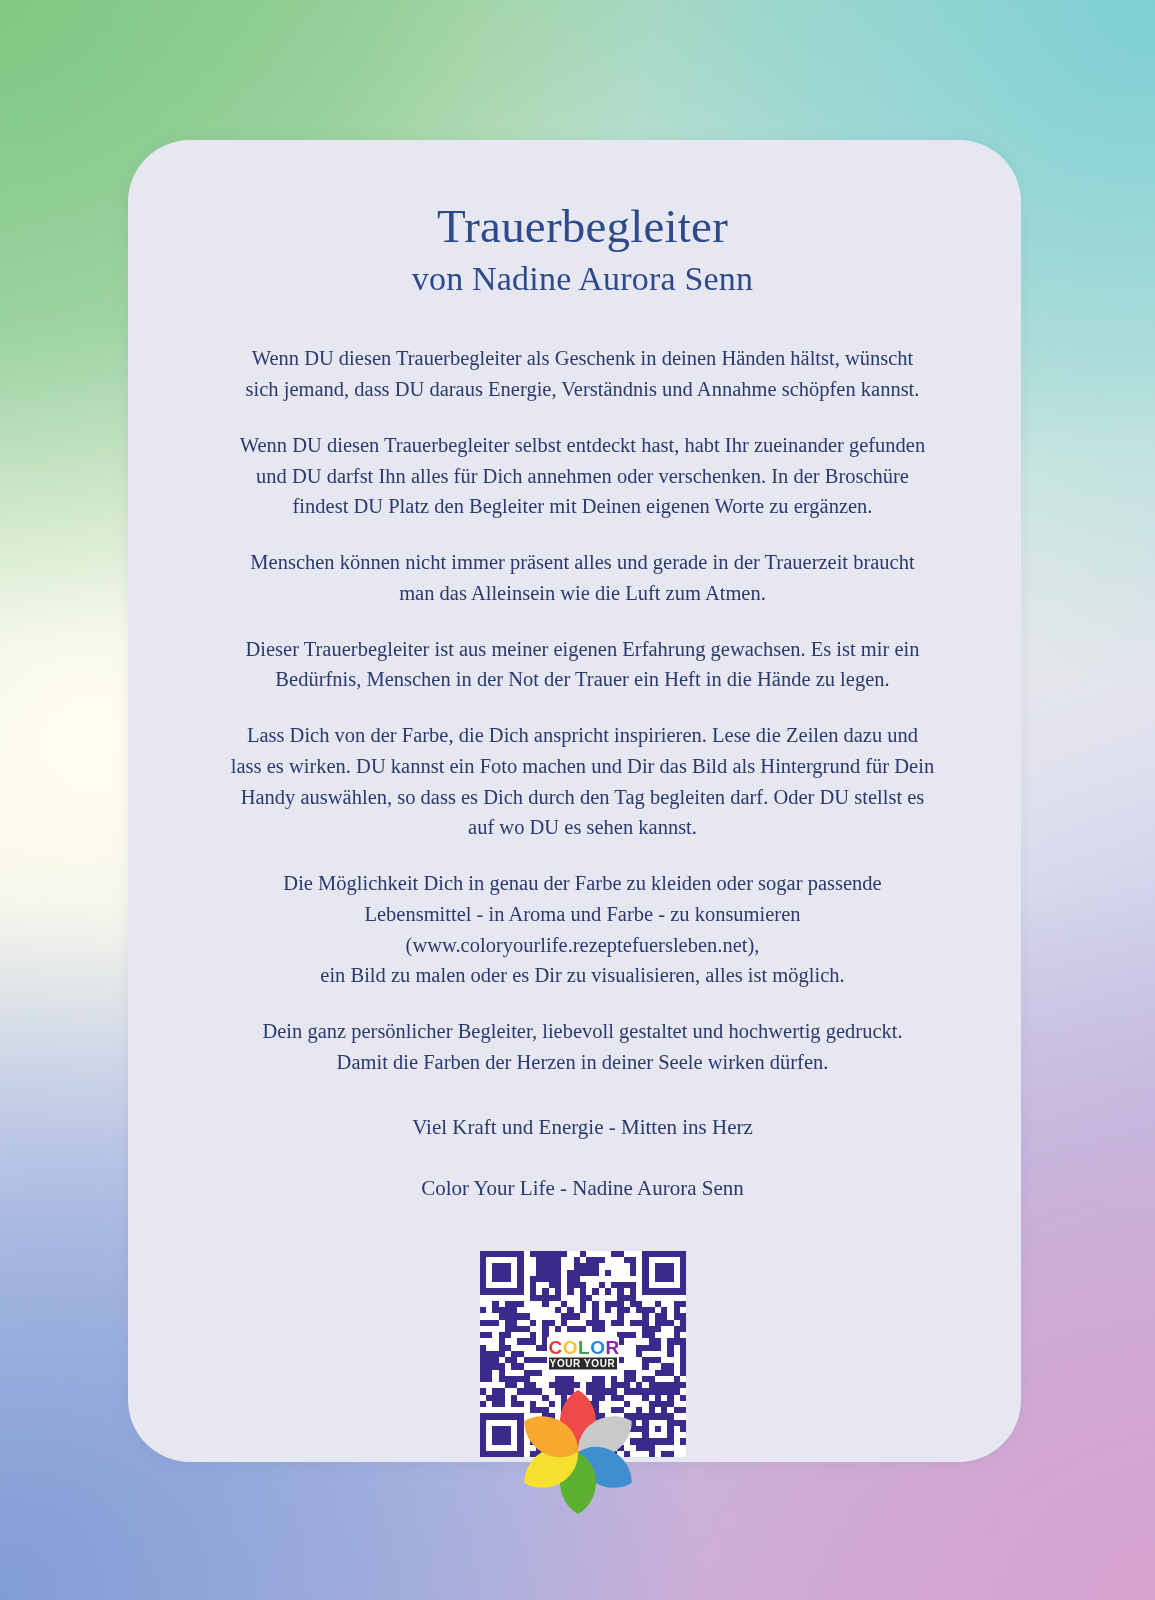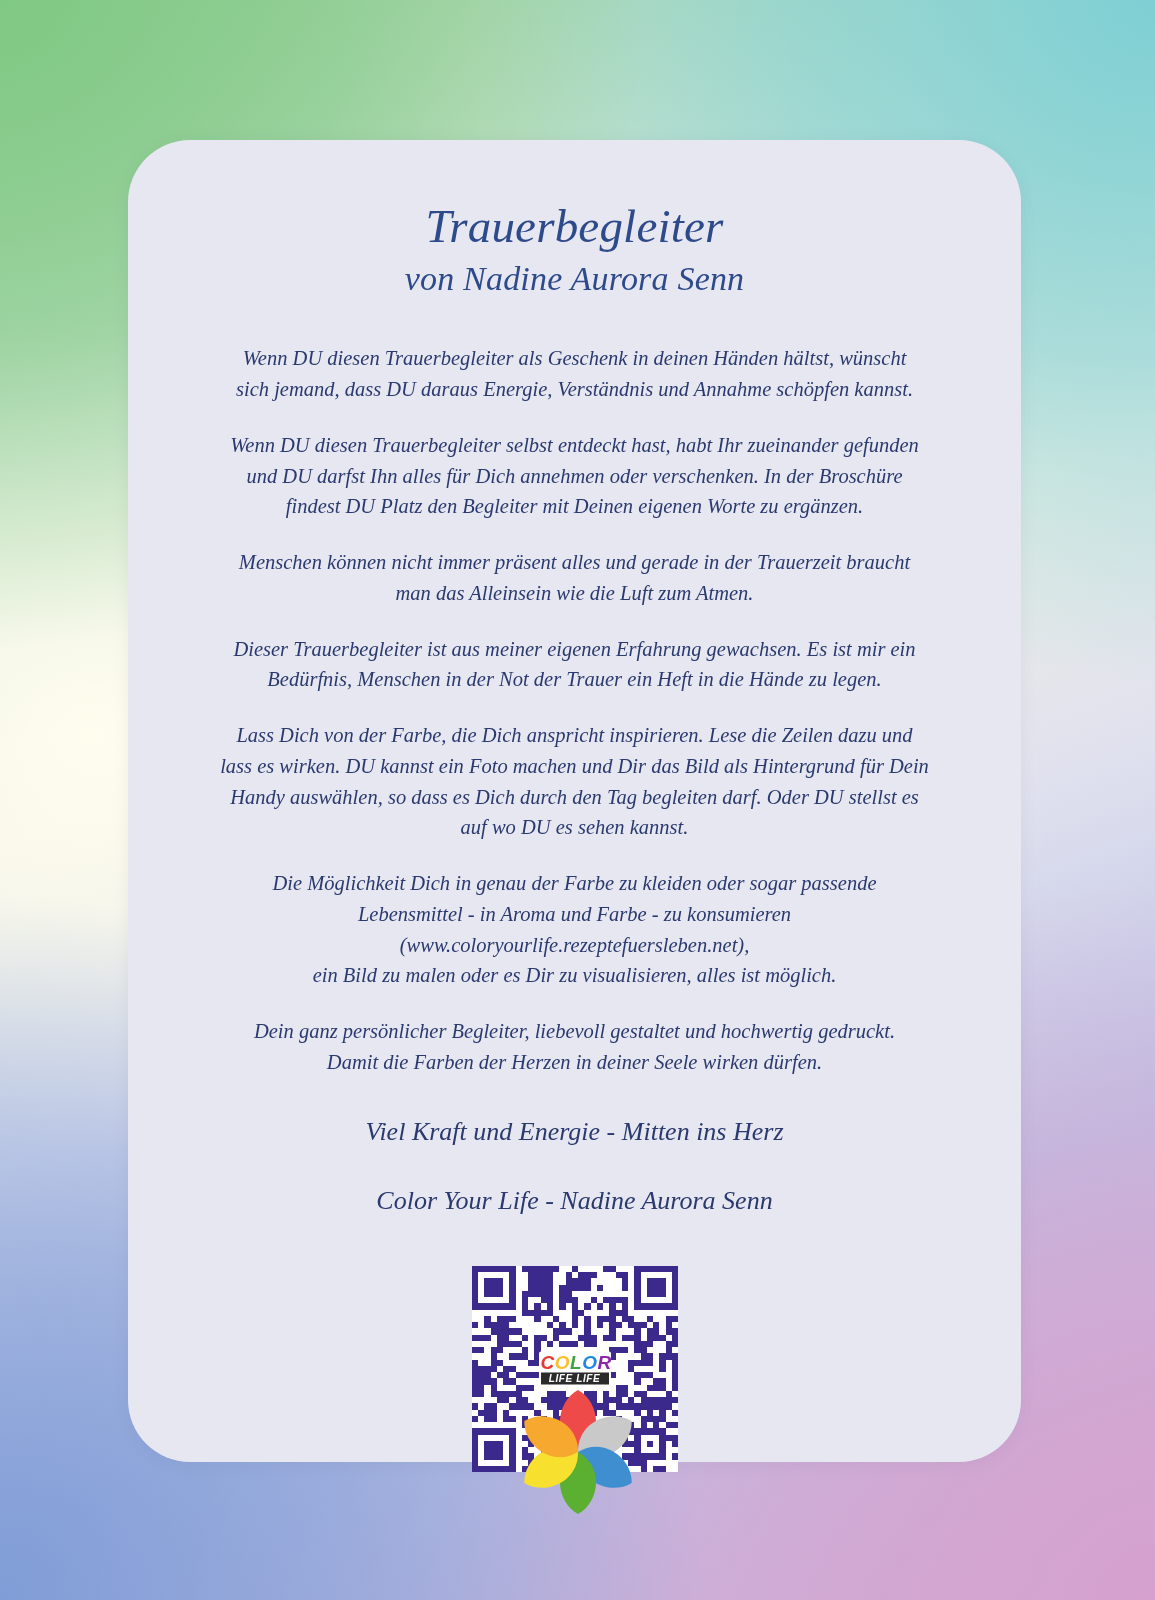--- a/index.html
+++ b/index.html
@@ -47,26 +47,25 @@
     top: 140px;
     width: 893px;
     height: 1322px;
     background: #e7e7f1;
     border-radius: 62px;
     box-shadow: 0 2px 16px rgba(80,80,120,0.08);
   }
 
   .card-inner {
     position: absolute;
-    left: 0;
+    left: 8px;
     top: 0;
     width: 893px;
     padding-top: 56px;
     text-align: center;
-    font-style: italic;
   }
 
   
   .title {
     color: #2d4a8a;
     font-size: 48px;
     line-height: 1.30;
     font-weight: 400;
     letter-spacing: 0.2px;
     margin: 0 auto;
@@ -88,21 +87,21 @@
     margin: 0 0 25px 0;
     text-align: center;
   }
   .para:last-of-type { margin-bottom: 0; }
   .para .ln { display: block; }
 
   .para-narrow { width: 760px; margin-left: auto; margin-right: auto; }
 
   .closing {
     margin-top: 34px;
-    font-size: 26px;
+    font-size: 21px;
   }
   .closing + .closing { margin-top: 30px; }
 
   
   .qr-wrap {
     margin: 46px auto 0 auto;
     width: 218px;
     height: 206px;
     position: relative;
   }
@@ -222,21 +221,21 @@
 
       <div class="qr-wrap">
         <svg class="qr-canvas" viewBox="0 0 33 33" shape-rendering="crispEdges">
           <rect x="0" y="0" width="33" height="33" fill="#ffffff"></rect>
           <g fill="#3b2a8c" id="qr-modules">
               <path d="M0 0h1v1h-1zM1 0h1v1h-1zM2 0h1v1h-1zM3 0h1v1h-1zM4 0h1v1h-1zM5 0h1v1h-1zM6 0h1v1h-1zM8 0h1v1h-1zM9 0h1v1h-1zM10 0h1v1h-1zM11 0h1v1h-1zM12 0h1v1h-1zM13 0h1v1h-1zM16 0h1v1h-1zM21 0h1v1h-1zM22 0h1v1h-1zM26 0h1v1h-1zM27 0h1v1h-1zM28 0h1v1h-1zM29 0h1v1h-1zM30 0h1v1h-1zM31 0h1v1h-1zM32 0h1v1h-1zM0 1h1v1h-1zM6 1h1v1h-1zM9 1h1v1h-1zM10 1h1v1h-1zM11 1h1v1h-1zM12 1h1v1h-1zM15 1h1v1h-1zM17 1h1v1h-1zM18 1h1v1h-1zM19 1h1v1h-1zM23 1h1v1h-1zM24 1h1v1h-1zM26 1h1v1h-1zM32 1h1v1h-1zM0 2h1v1h-1zM2 2h1v1h-1zM3 2h1v1h-1zM4 2h1v1h-1zM6 2h1v1h-1zM9 2h1v1h-1zM10 2h1v1h-1zM11 2h1v1h-1zM12 2h1v1h-1zM15 2h1v1h-1zM16 2h1v1h-1zM17 2h1v1h-1zM18 2h1v1h-1zM24 2h1v1h-1zM26 2h1v1h-1zM28 2h1v1h-1zM29 2h1v1h-1zM30 2h1v1h-1zM32 2h1v1h-1zM0 3h1v1h-1zM2 3h1v1h-1zM3 3h1v1h-1zM4 3h1v1h-1zM6 3h1v1h-1zM9 3h1v1h-1zM10 3h1v1h-1zM11 3h1v1h-1zM12 3h1v1h-1zM14 3h1v1h-1zM15 3h1v1h-1zM16 3h1v1h-1zM17 3h1v1h-1zM18 3h1v1h-1zM20 3h1v1h-1zM24 3h1v1h-1zM26 3h1v1h-1zM28 3h1v1h-1zM29 3h1v1h-1zM30 3h1v1h-1zM32 3h1v1h-1zM0 4h1v1h-1zM2 4h1v1h-1zM3 4h1v1h-1zM4 4h1v1h-1zM6 4h1v1h-1zM8 4h1v1h-1zM9 4h1v1h-1zM10 4h1v1h-1zM11 4h1v1h-1zM12 4h1v1h-1zM14 4h1v1h-1zM15 4h1v1h-1zM26 4h1v1h-1zM28 4h1v1h-1zM29 4h1v1h-1zM30 4h1v1h-1zM32 4h1v1h-1zM0 5h1v1h-1zM6 5h1v1h-1zM8 5h1v1h-1zM11 5h1v1h-1zM12 5h1v1h-1zM14 5h1v1h-1zM15 5h1v1h-1zM16 5h1v1h-1zM19 5h1v1h-1zM21 5h1v1h-1zM22 5h1v1h-1zM23 5h1v1h-1zM24 5h1v1h-1zM26 5h1v1h-1zM32 5h1v1h-1zM0 6h1v1h-1zM1 6h1v1h-1zM2 6h1v1h-1zM3 6h1v1h-1zM4 6h1v1h-1zM5 6h1v1h-1zM6 6h1v1h-1zM8 6h1v1h-1zM10 6h1v1h-1zM12 6h1v1h-1zM14 6h1v1h-1zM16 6h1v1h-1zM18 6h1v1h-1zM20 6h1v1h-1zM22 6h1v1h-1zM24 6h1v1h-1zM26 6h1v1h-1zM27 6h1v1h-1zM28 6h1v1h-1zM29 6h1v1h-1zM30 6h1v1h-1zM31 6h1v1h-1zM32 6h1v1h-1zM8 7h1v1h-1zM9 7h1v1h-1zM10 7h1v1h-1zM11 7h1v1h-1zM12 7h1v1h-1zM16 7h1v1h-1zM17 7h1v1h-1zM22 7h1v1h-1zM23 7h1v1h-1zM24 7h1v1h-1zM2 8h1v1h-1zM4 8h1v1h-1zM5 8h1v1h-1zM6 8h1v1h-1zM10 8h1v1h-1zM13 8h1v1h-1zM16 8h1v1h-1zM18 8h1v1h-1zM20 8h1v1h-1zM21 8h1v1h-1zM22 8h1v1h-1zM24 8h1v1h-1zM25 8h1v1h-1zM28 8h1v1h-1zM31 8h1v1h-1zM32 8h1v1h-1zM0 9h1v1h-1zM2 9h1v1h-1zM3 9h1v1h-1zM4 9h1v1h-1zM5 9h1v1h-1zM12 9h1v1h-1zM14 9h1v1h-1zM16 9h1v1h-1zM18 9h1v1h-1zM20 9h1v1h-1zM22 9h1v1h-1zM23 9h1v1h-1zM25 9h1v1h-1zM26 9h1v1h-1zM27 9h1v1h-1zM29 9h1v1h-1zM31 9h1v1h-1zM3 10h1v1h-1zM4 10h1v1h-1zM5 10h1v1h-1zM6 10h1v1h-1zM7 10h1v1h-1zM13 10h1v1h-1zM14 10h1v1h-1zM15 10h1v1h-1zM18 10h1v1h-1zM22 10h1v1h-1zM26 10h1v1h-1zM28 10h1v1h-1zM29 10h1v1h-1zM31 10h1v1h-1zM32 10h1v1h-1zM0 11h1v1h-1zM1 11h1v1h-1zM2 11h1v1h-1zM4 11h1v1h-1zM5 11h1v1h-1zM8 11h1v1h-1zM10 11h1v1h-1zM11 11h1v1h-1zM13 11h1v1h-1zM17 11h1v1h-1zM18 11h1v1h-1zM19 11h1v1h-1zM21 11h1v1h-1zM22 11h1v1h-1zM24 11h1v1h-1zM25 11h1v1h-1zM26 11h1v1h-1zM28 11h1v1h-1zM29 11h1v1h-1zM30 11h1v1h-1zM32 11h1v1h-1zM4 12h1v1h-1zM5 12h1v1h-1zM6 12h1v1h-1zM7 12h1v1h-1zM10 12h1v1h-1zM12 12h1v1h-1zM14 12h1v1h-1zM15 12h1v1h-1zM16 12h1v1h-1zM18 12h1v1h-1zM19 12h1v1h-1zM26 12h1v1h-1zM27 12h1v1h-1zM28 12h1v1h-1zM31 12h1v1h-1zM32 12h1v1h-1zM0 13h1v1h-1zM1 13h1v1h-1zM3 13h1v1h-1zM4 13h1v1h-1zM8 13h1v1h-1zM10 13h1v1h-1zM22 13h1v1h-1zM23 13h1v1h-1zM24 13h1v1h-1zM26 13h1v1h-1zM27 13h1v1h-1zM31 13h1v1h-1zM3 14h1v1h-1zM6 14h1v1h-1zM7 14h1v1h-1zM8 14h1v1h-1zM10 14h1v1h-1zM22 14h1v1h-1zM27 14h1v1h-1zM28 14h1v1h-1zM30 14h1v1h-1zM31 14h1v1h-1zM32 14h1v1h-1zM0 15h1v1h-1zM3 15h1v1h-1zM4 15h1v1h-1zM9 15h1v1h-1zM10 15h1v1h-1zM25 15h1v1h-1zM26 15h1v1h-1zM27 15h1v1h-1zM28 15h1v1h-1zM30 15h1v1h-1zM32 15h1v1h-1zM0 16h1v1h-1zM1 16h1v1h-1zM2 16h1v1h-1zM3 16h1v1h-1zM5 16h1v1h-1zM6 16h1v1h-1zM25 16h1v1h-1zM30 16h1v1h-1zM32 16h1v1h-1zM0 17h1v1h-1zM1 17h1v1h-1zM2 17h1v1h-1zM4 17h1v1h-1zM5 17h1v1h-1zM7 17h1v1h-1zM8 17h1v1h-1zM9 17h1v1h-1zM10 17h1v1h-1zM22 17h1v1h-1zM26 17h1v1h-1zM27 17h1v1h-1zM28 17h1v1h-1zM32 17h1v1h-1zM0 18h1v1h-1zM1 18h1v1h-1zM2 18h1v1h-1zM3 18h1v1h-1zM5 18h1v1h-1zM6 18h1v1h-1zM26 18h1v1h-1zM29 18h1v1h-1zM30 18h1v1h-1zM32 18h1v1h-1zM0 19h1v1h-1zM1 19h1v1h-1zM3 19h1v1h-1zM7 19h1v1h-1zM8 19h1v1h-1zM9 19h1v1h-1zM23 19h1v1h-1zM24 19h1v1h-1zM28 19h1v1h-1zM29 19h1v1h-1zM30 19h1v1h-1zM32 19h1v1h-1zM0 20h1v1h-1zM1 20h1v1h-1zM3 20h1v1h-1zM4 20h1v1h-1zM5 20h1v1h-1zM6 20h1v1h-1zM7 20h1v1h-1zM12 20h1v1h-1zM13 20h1v1h-1zM14 20h1v1h-1zM18 20h1v1h-1zM19 20h1v1h-1zM21 20h1v1h-1zM23 20h1v1h-1zM24 20h1v1h-1zM26 20h1v1h-1zM27 20h1v1h-1zM31 20h1v1h-1zM4 21h1v1h-1zM5 21h1v1h-1zM7 21h1v1h-1zM8 21h1v1h-1zM11 21h1v1h-1zM12 21h1v1h-1zM13 21h1v1h-1zM14 21h1v1h-1zM15 21h1v1h-1zM17 21h1v1h-1zM18 21h1v1h-1zM19 21h1v1h-1zM21 21h1v1h-1zM22 21h1v1h-1zM23 21h1v1h-1zM25 21h1v1h-1zM27 21h1v1h-1zM28 21h1v1h-1zM29 21h1v1h-1zM30 21h1v1h-1zM31 21h1v1h-1zM32 21h1v1h-1zM0 22h1v1h-1zM2 22h1v1h-1zM3 22h1v1h-1zM6 22h1v1h-1zM7 22h1v1h-1zM8 22h1v1h-1zM9 22h1v1h-1zM12 22h1v1h-1zM13 22h1v1h-1zM14 22h1v1h-1zM17 22h1v1h-1zM18 22h1v1h-1zM19 22h1v1h-1zM20 22h1v1h-1zM21 22h1v1h-1zM23 22h1v1h-1zM24 22h1v1h-1zM25 22h1v1h-1zM26 22h1v1h-1zM27 22h1v1h-1zM28 22h1v1h-1zM29 22h1v1h-1zM30 22h1v1h-1zM31 22h1v1h-1zM1 23h1v1h-1zM2 23h1v1h-1zM3 23h1v1h-1zM5 23h1v1h-1zM10 23h1v1h-1zM13 23h1v1h-1zM18 23h1v1h-1zM19 23h1v1h-1zM21 23h1v1h-1zM22 23h1v1h-1zM26 23h1v1h-1zM28 23h1v1h-1zM30 23h1v1h-1zM32 23h1v1h-1zM0 24h1v1h-1zM2 24h1v1h-1zM3 24h1v1h-1zM5 24h1v1h-1zM6 24h1v1h-1zM8 24h1v1h-1zM11 24h1v1h-1zM13 24h1v1h-1zM14 24h1v1h-1zM15 24h1v1h-1zM16 24h1v1h-1zM17 24h1v1h-1zM18 24h1v1h-1zM23 24h1v1h-1zM27 24h1v1h-1zM28 24h1v1h-1zM29 24h1v1h-1zM30 24h1v1h-1zM8 25h1v1h-1zM9 25h1v1h-1zM10 25h1v1h-1zM13 25h1v1h-1zM14 25h1v1h-1zM17 25h1v1h-1zM18 25h1v1h-1zM21 25h1v1h-1zM22 25h1v1h-1zM25 25h1v1h-1zM27 25h1v1h-1zM29 25h1v1h-1zM31 25h1v1h-1zM32 25h1v1h-1zM0 26h1v1h-1zM1 26h1v1h-1zM2 26h1v1h-1zM3 26h1v1h-1zM4 26h1v1h-1zM5 26h1v1h-1zM6 26h1v1h-1zM10 26h1v1h-1zM11 26h1v1h-1zM18 26h1v1h-1zM19 26h1v1h-1zM23 26h1v1h-1zM24 26h1v1h-1zM25 26h1v1h-1zM26 26h1v1h-1zM27 26h1v1h-1zM28 26h1v1h-1zM29 26h1v1h-1zM30 26h1v1h-1zM0 27h1v1h-1zM6 27h1v1h-1zM8 27h1v1h-1zM9 27h1v1h-1zM11 27h1v1h-1zM13 27h1v1h-1zM18 27h1v1h-1zM21 27h1v1h-1zM22 27h1v1h-1zM24 27h1v1h-1zM26 27h1v1h-1zM30 27h1v1h-1zM31 27h1v1h-1zM32 27h1v1h-1zM0 28h1v1h-1zM2 28h1v1h-1zM3 28h1v1h-1zM4 28h1v1h-1zM6 28h1v1h-1zM9 28h1v1h-1zM11 28h1v1h-1zM12 28h1v1h-1zM13 28h1v1h-1zM14 28h1v1h-1zM17 28h1v1h-1zM19 28h1v1h-1zM20 28h1v1h-1zM22 28h1v1h-1zM24 28h1v1h-1zM25 28h1v1h-1zM26 28h1v1h-1zM28 28h1v1h-1zM30 28h1v1h-1zM32 28h1v1h-1zM0 29h1v1h-1zM2 29h1v1h-1zM3 29h1v1h-1zM4 29h1v1h-1zM6 29h1v1h-1zM8 29h1v1h-1zM11 29h1v1h-1zM13 29h1v1h-1zM15 29h1v1h-1zM16 29h1v1h-1zM18 29h1v1h-1zM20 29h1v1h-1zM26 29h1v1h-1zM30 29h1v1h-1zM0 30h1v1h-1zM2 30h1v1h-1zM3 30h1v1h-1zM4 30h1v1h-1zM6 30h1v1h-1zM8 30h1v1h-1zM9 30h1v1h-1zM11 30h1v1h-1zM12 30h1v1h-1zM15 30h1v1h-1zM19 30h1v1h-1zM20 30h1v1h-1zM21 30h1v1h-1zM24 30h1v1h-1zM25 30h1v1h-1zM26 30h1v1h-1zM27 30h1v1h-1zM28 30h1v1h-1zM29 30h1v1h-1zM30 30h1v1h-1zM32 30h1v1h-1zM0 31h1v1h-1zM6 31h1v1h-1zM9 31h1v1h-1zM10 31h1v1h-1zM12 31h1v1h-1zM13 31h1v1h-1zM15 31h1v1h-1zM16 31h1v1h-1zM17 31h1v1h-1zM20 31h1v1h-1zM22 31h1v1h-1zM25 31h1v1h-1zM26 31h1v1h-1zM27 31h1v1h-1zM0 32h1v1h-1zM1 32h1v1h-1zM2 32h1v1h-1zM3 32h1v1h-1zM4 32h1v1h-1zM5 32h1v1h-1zM6 32h1v1h-1zM8 32h1v1h-1zM9 32h1v1h-1zM10 32h1v1h-1zM11 32h1v1h-1zM13 32h1v1h-1zM15 32h1v1h-1zM16 32h1v1h-1zM18 32h1v1h-1zM21 32h1v1h-1zM23 32h1v1h-1zM27 32h1v1h-1zM29 32h1v1h-1zM30 32h1v1h-1z"></path>
             </g>
         </svg>
         <div class="qr-logo">
           <span class="qr-logo-top"><span style="color: rgb(229, 57, 53);">C</span><span style="color: rgb(251, 192, 45);">O</span><span style="color: rgb(67, 160, 71);">L</span><span style="color: rgb(30, 136, 229);">O</span><span style="color: rgb(142, 36, 170);">R</span></span>
-          <span class="qr-logo-bottom">LIFE LIFE</span>
+          <span class="qr-logo-bottom">YOUR YOUR</span>
         </div>
       </div>
 
     </div>
   </div>
 
   <svg class="flower" viewBox="0 0 140 140">
     <g id="flower-petals" transform="translate(70,70)">
         <path d="M0 0 C -26 -14, -22 -50, 0 -62 C 22 -50, 26 -14, 0 0 Z" fill="#ef4a4a" transform="rotate(0)"></path>
         <path d="M0 0 C -26 -14, -22 -50, 0 -62 C 22 -50, 26 -14, 0 0 Z" fill="#c9c9c9" transform="rotate(60)"></path>

